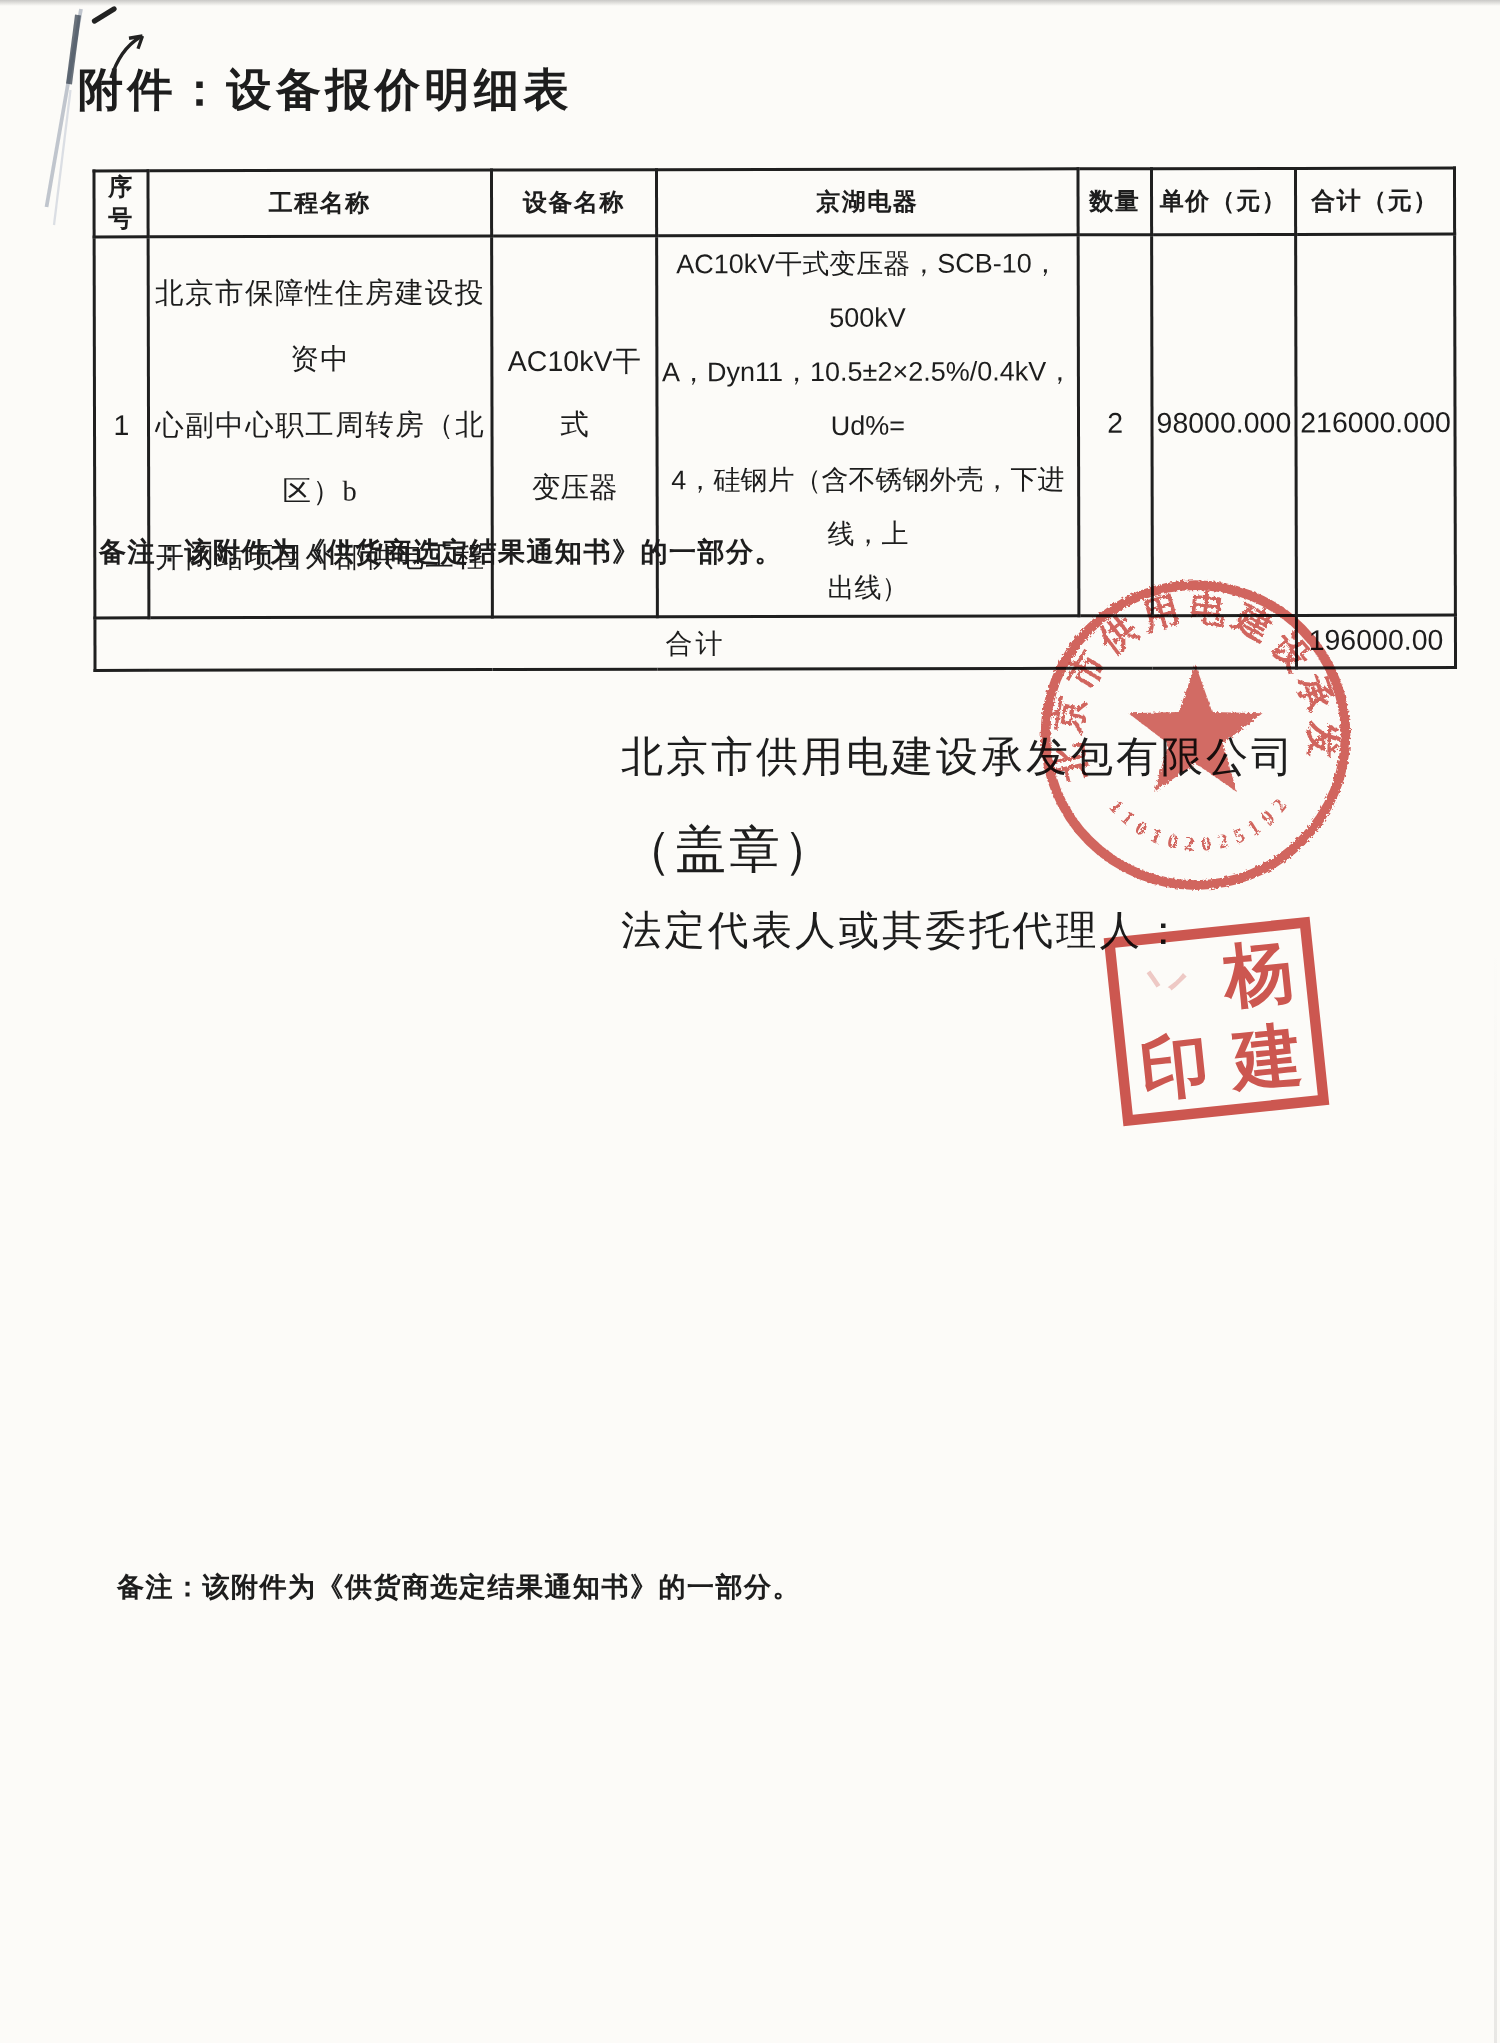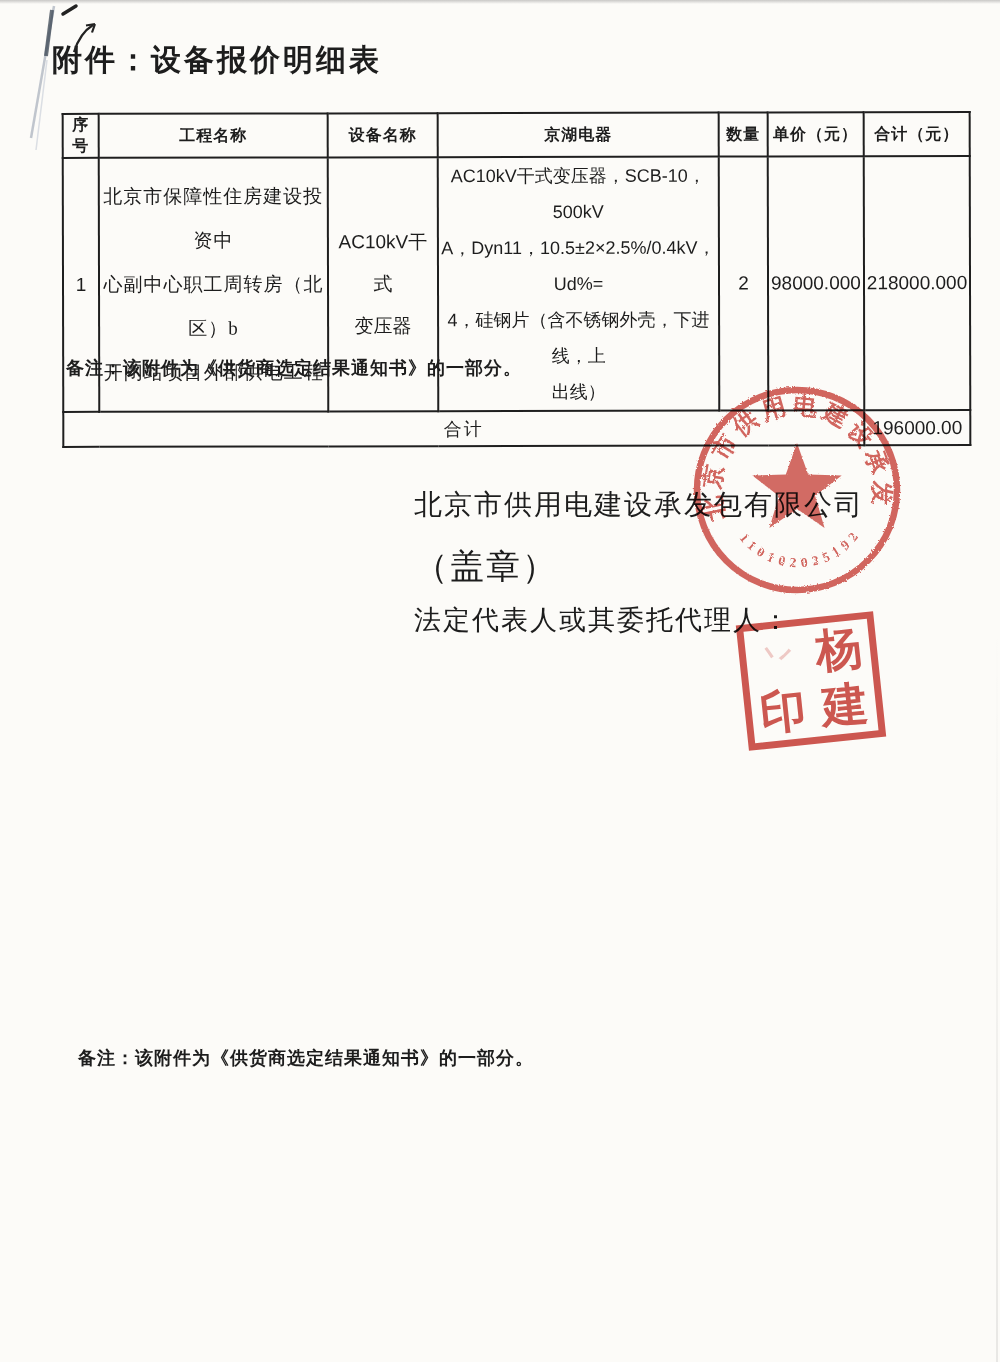--- a/index.html
+++ b/index.html
@@ -111,21 +111,21 @@
 心副中心职工周转房（北区）b
 开闭站项目外部供电工程</td>
       <td class="cell-device">AC10kV干式
 变压器</td>
       <td class="cell-spec">AC10kV干式变压器，SCB-10，500kV
 A，Dyn11，10.5±2×2.5%/0.4kV，Ud%=
 4，硅钢片（含不锈钢外壳，下进线，上
 出线）</td>
       <td class="cell-num">2</td>
       <td class="cell-num">98000.000</td>
-      <td class="cell-num">218000.000</td>
+      <td class="cell-num">216000.000</td>
     </tr>
     <tr class="row-total">
       <td colspan="6" class="cell-total-label">合计</td>
       <td class="cell-total-value">196000.00</td>
     </tr>
   </tbody>
     </table>
 
   <div class="note note-top">备注：该附件为《供货商选定结果通知书》的一部分。</div>
 

